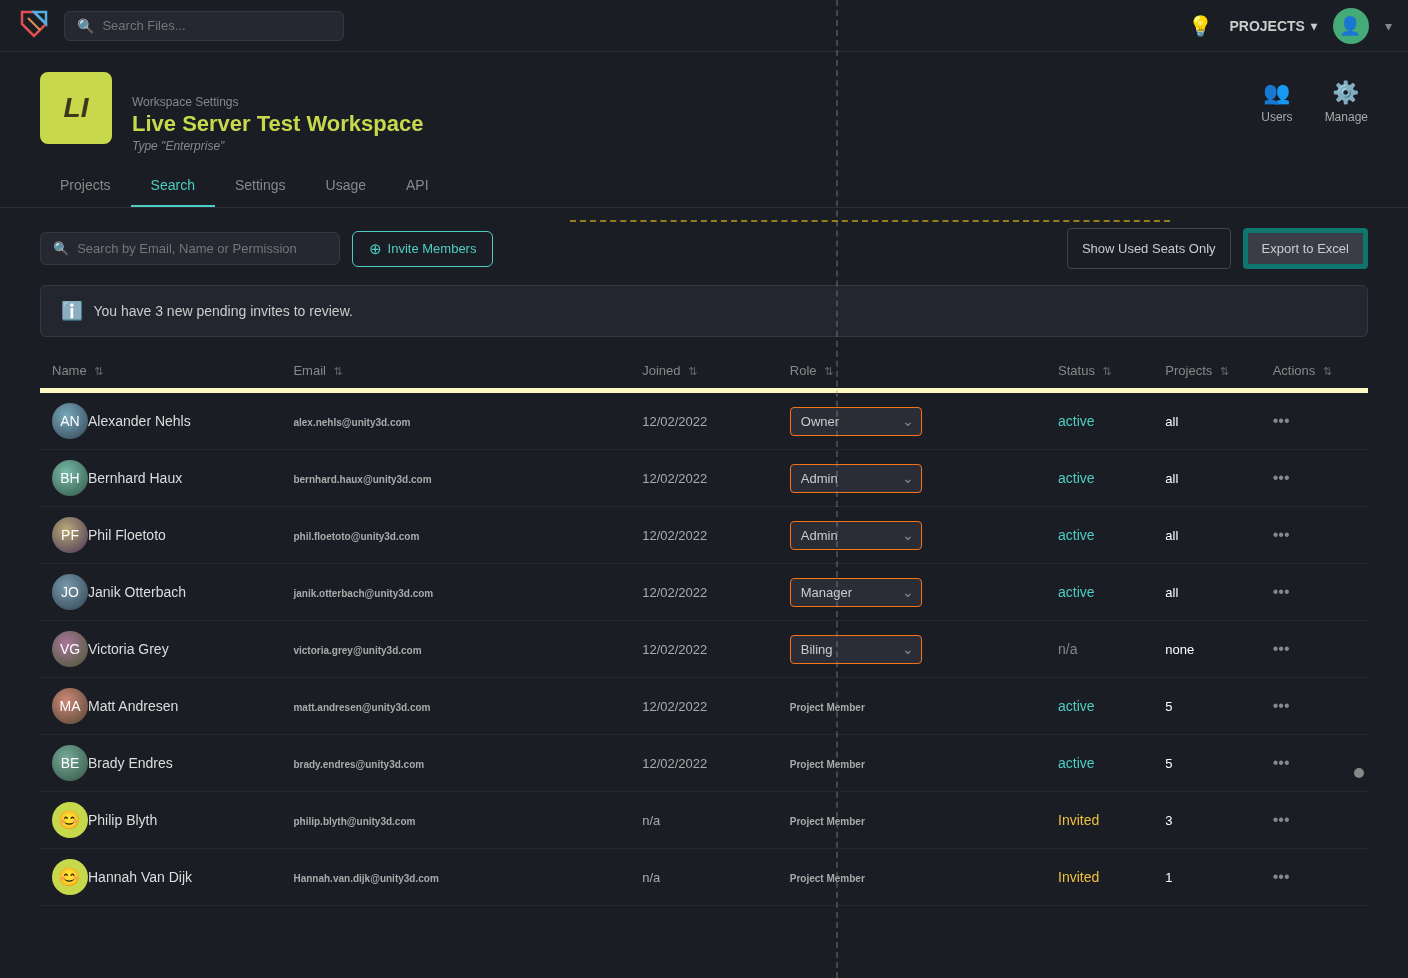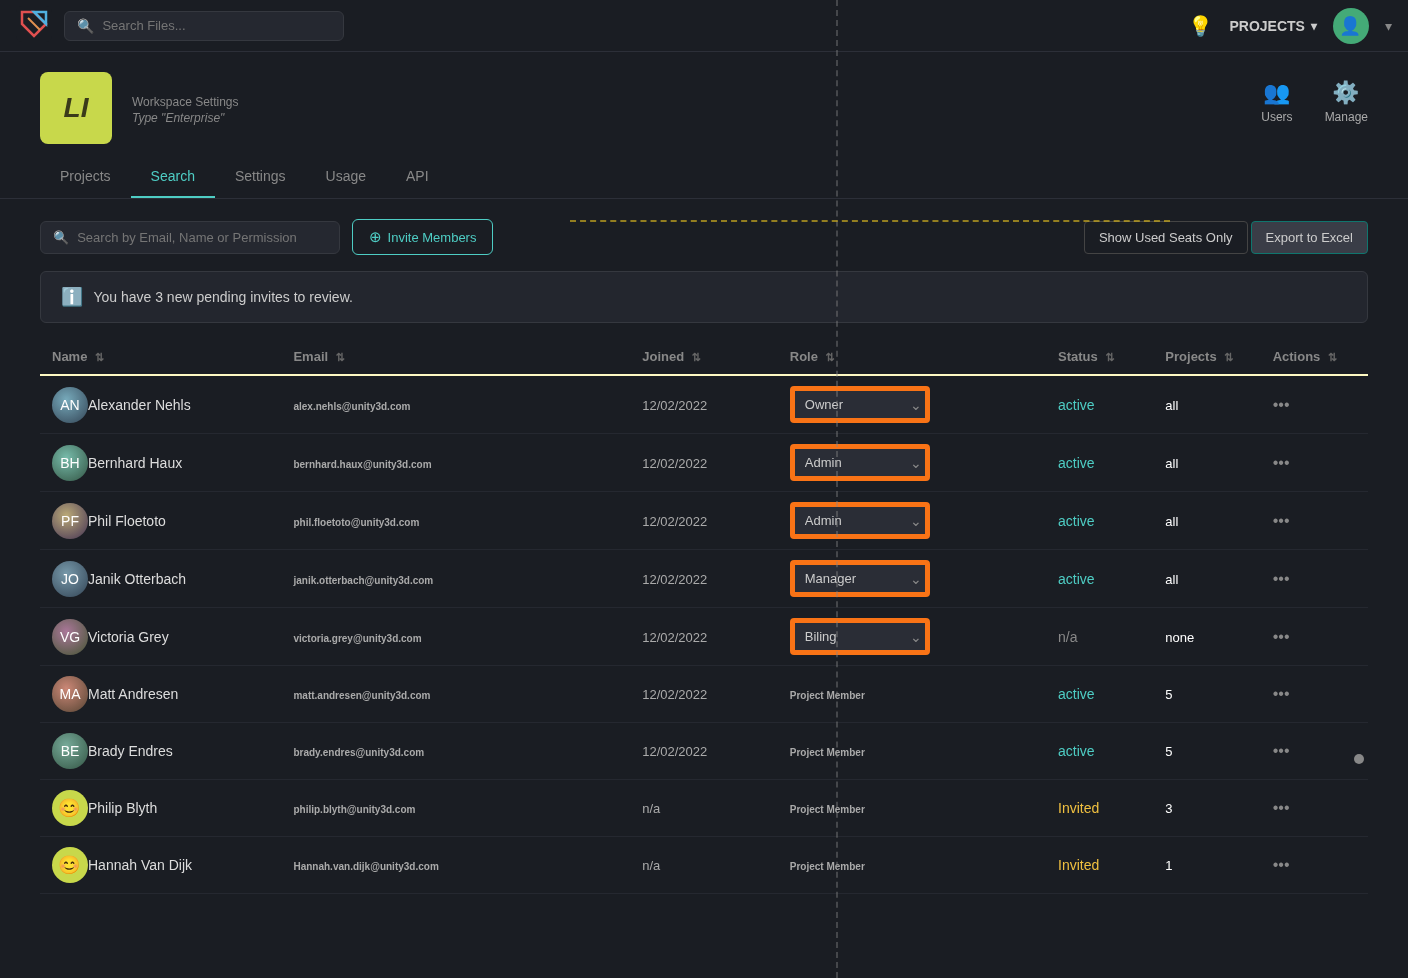--- a/index.html
+++ b/index.html
@@ -200,34 +200,34 @@
       border: 1px solid #4ecdc4;
       color: #4ecdc4;
       border-radius: 6px;
       padding: 8px 16px;
       font-size: 13px;
       cursor: pointer;
     }
     .toolbar-right {
       margin-left: auto;
       display: flex;
-      gap: 3px;
+      gap: 12px;
     }
     .btn-outline {
       background: transparent;
       border: 1px solid #444;
       color: #ccc;
       border-radius: 4px;
       padding: 8px 14px;
       font-size: 13px;
       cursor: pointer;
     }
     .btn-solid {
       background: #3a3d47;
-      border: 1px solid #0f766e;
+      border: 5px solid #0f766e;
       color: #ccc;
       border-radius: 4px;
       padding: 8px 14px;
       font-size: 13px;
       cursor: pointer;
     }
 
     
     .pending-banner {
       background: #23262e;
@@ -261,22 +261,22 @@
     
     .members-table {
       width: 100%;
       border-collapse: collapse;
     }
     .members-table th {
       padding: 10px 12px;
       text-align: left;
       color: #888;
       font-size: 13px;
-      font-weight: 700;
-      border-bottom: 2px solid #fef9c3;
+      font-weight: 400;
+      border-bottom: 5px solid #fef9c3;
     }
     .members-table th .sort-arrow {
       color: #666;
       margin-left: 4px;
       font-size: 11px;
     }
     .members-table td {
       padding: 10px 12px;
       border-bottom: 1px solid #252830;
       vertical-align: middle;
@@ -307,21 +307,21 @@
       justify-content: center;
       font-size: 18px;
     }
 
     .status-active { color: #4ecdc4; }
     .status-invited { color: #f0c040; }
     .status-na { color: #888; }
 
     .role-select {
       background: #2a2d36;
-      border: 5px solid #f97316;
+      border: 1px solid #f97316;
       border-radius: 4px;
       color: #ccc;
       padding: 6px 28px 6px 10px;
       font-size: 13px;
       appearance: none;
       cursor: pointer;
       min-width: 130px;
       position: relative;
     }
     .role-wrapper {
@@ -419,20 +419,21 @@
       <span style="font-size:18px;">👤</span>
     </div>
     <span style="color:#888;cursor:pointer;">▾</span>
   </div>
 </nav>
 
 <div class="workspace-header">
   <div class="workspace-logo">LI</div>
   <div class="workspace-info">
     <div class="workspace-label">Workspace Settings</div>
+    <div class="workspace-name">Live Server Test Workspace</div>
     <div class="workspace-type">Type "Enterprise"</div>
   </div>
   <div class="workspace-actions">
     <div class="ws-action">
       <span class="ws-action-icon">👥</span>
       <span>Users</span>
     </div>
     <div class="ws-action">
       <span class="ws-action-icon">⚙️</span>
       <span>Manage</span>

